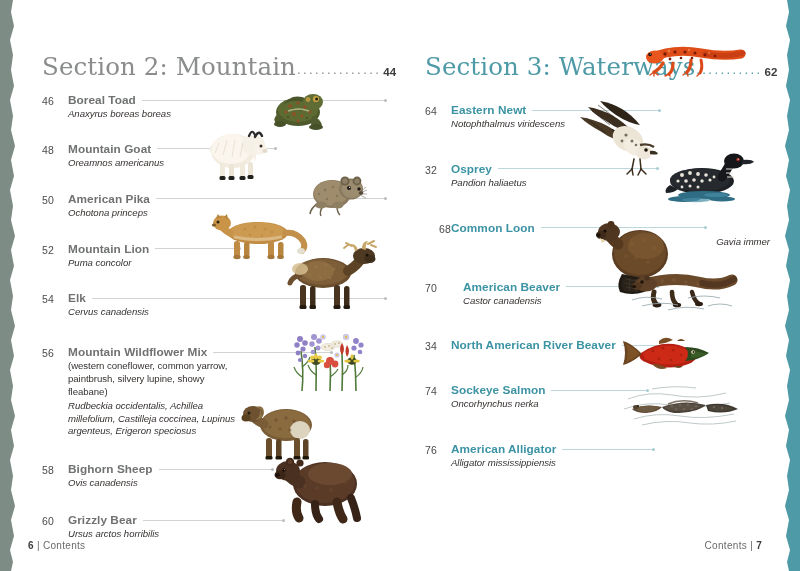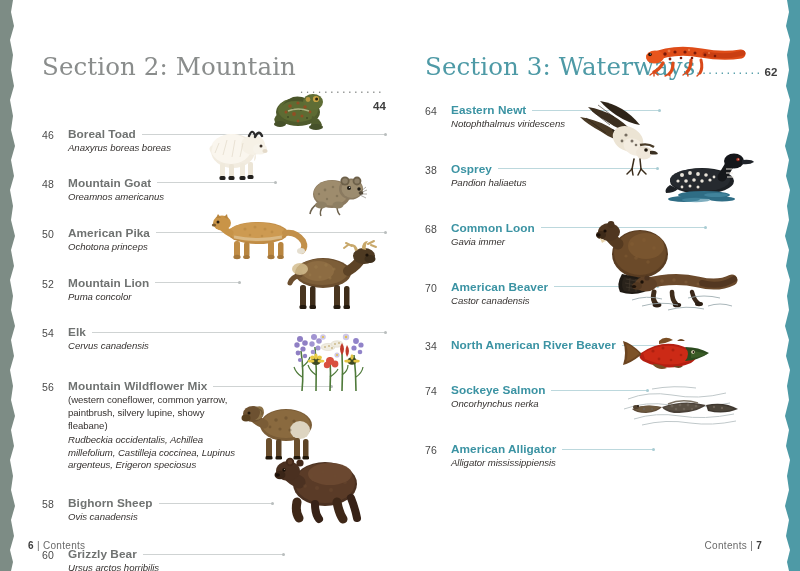--- a/index.html
+++ b/index.html
@@ -24,21 +24,21 @@
 
   
   .section-head{
     display:flex;align-items:baseline;
     font-family:"DejaVu Serif", serif;
     font-weight:400;
     font-size:24.5px;
     letter-spacing:.1px;
     white-space:nowrap;
   }
-  .sh-mountain{color:#8a8d8c;flex-direction:column;}
+  .sh-mountain{color:#8a8d8c;}
   .sh-water{color:#4e9aa6;}
   .leader{
     flex:0 0 auto;
     margin:0 2px 0 1px;
     align-self:flex-end;
     padding-bottom:4px;
     letter-spacing:2.4px;
     font-size:13px;
     font-family:"Liberation Sans", sans-serif;
   }
@@ -547,42 +547,42 @@
         <div class="entry-body">
           <div class="entry-title-row">
             <span class="entry-title t-water">Eastern Newt</span>
             <span class="rule rule-w" style="margin-right:110px;"></span>
           </div>
           <div class="entry-sci">Notophthalmus viridescens</div>
         </div>
       </div>
 
       <div class="entry" style="margin-bottom:31px;">
-        <div class="entry-pg">38</div>
+        <div class="entry-pg">32</div>
         <div class="entry-body">
           <div class="entry-title-row">
             <span class="entry-title t-water">Osprey</span>
             <span class="rule rule-w" style="margin-right:112px;"></span>
           </div>
           <div class="entry-sci">Pandion haliaetus</div>
         </div>
       </div>
 
-      <div class="entry" style="margin-bottom:31px;">
+      <div class="entry" style="margin-bottom:31px;text-align:right;">
         <div class="entry-pg">68</div>
         <div class="entry-body">
           <div class="entry-title-row">
             <span class="entry-title t-water">Common Loon</span>
             <span class="rule rule-w" style="margin-right:64px;"></span>
           </div>
           <div class="entry-sci">Gavia immer</div>
         </div>
       </div>
 
-      <div class="entry" style="margin-bottom:31px;">
+      <div class="entry" style="margin-bottom:31px;gap:12px;">
         <div class="entry-pg">70</div>
         <div class="entry-body">
           <div class="entry-title-row">
             <span class="entry-title t-water">American Beaver</span>
             <span class="rule rule-w" style="margin-right:112px;"></span>
           </div>
           <div class="entry-sci">Castor canadensis</div>
         </div>
       </div>
 

